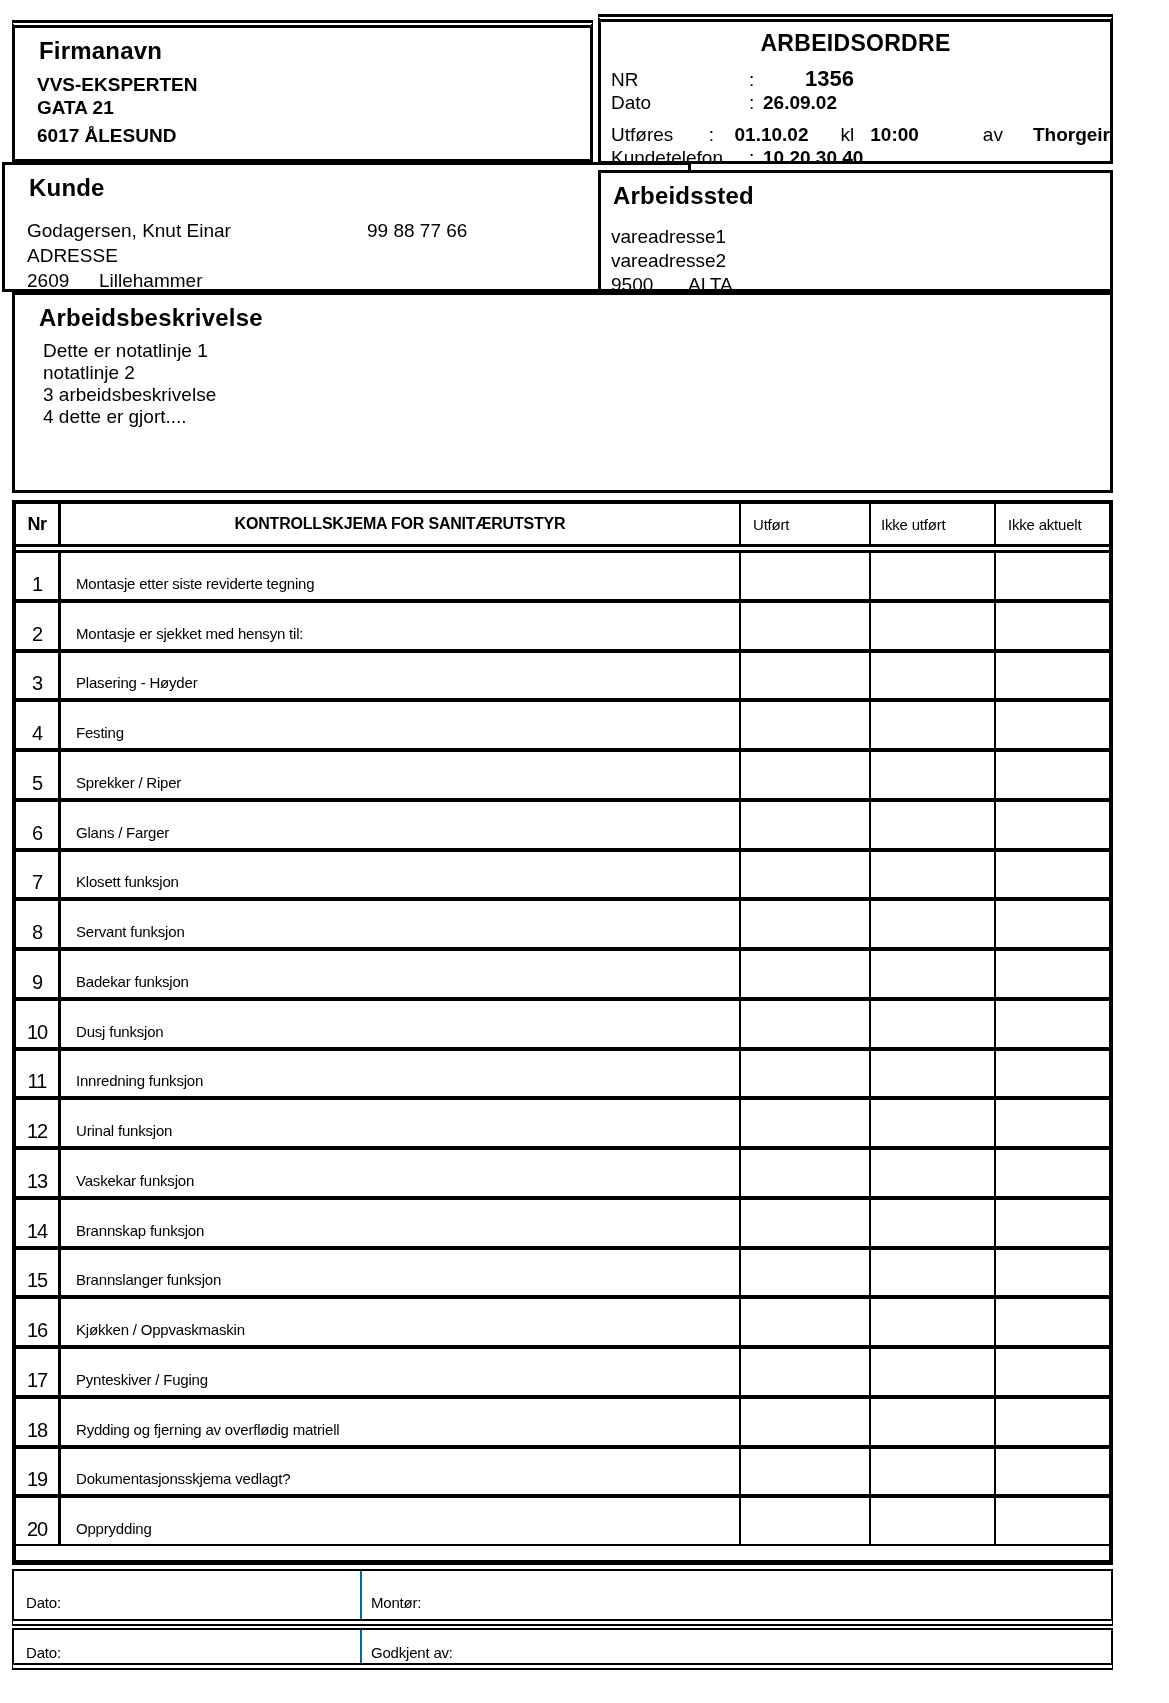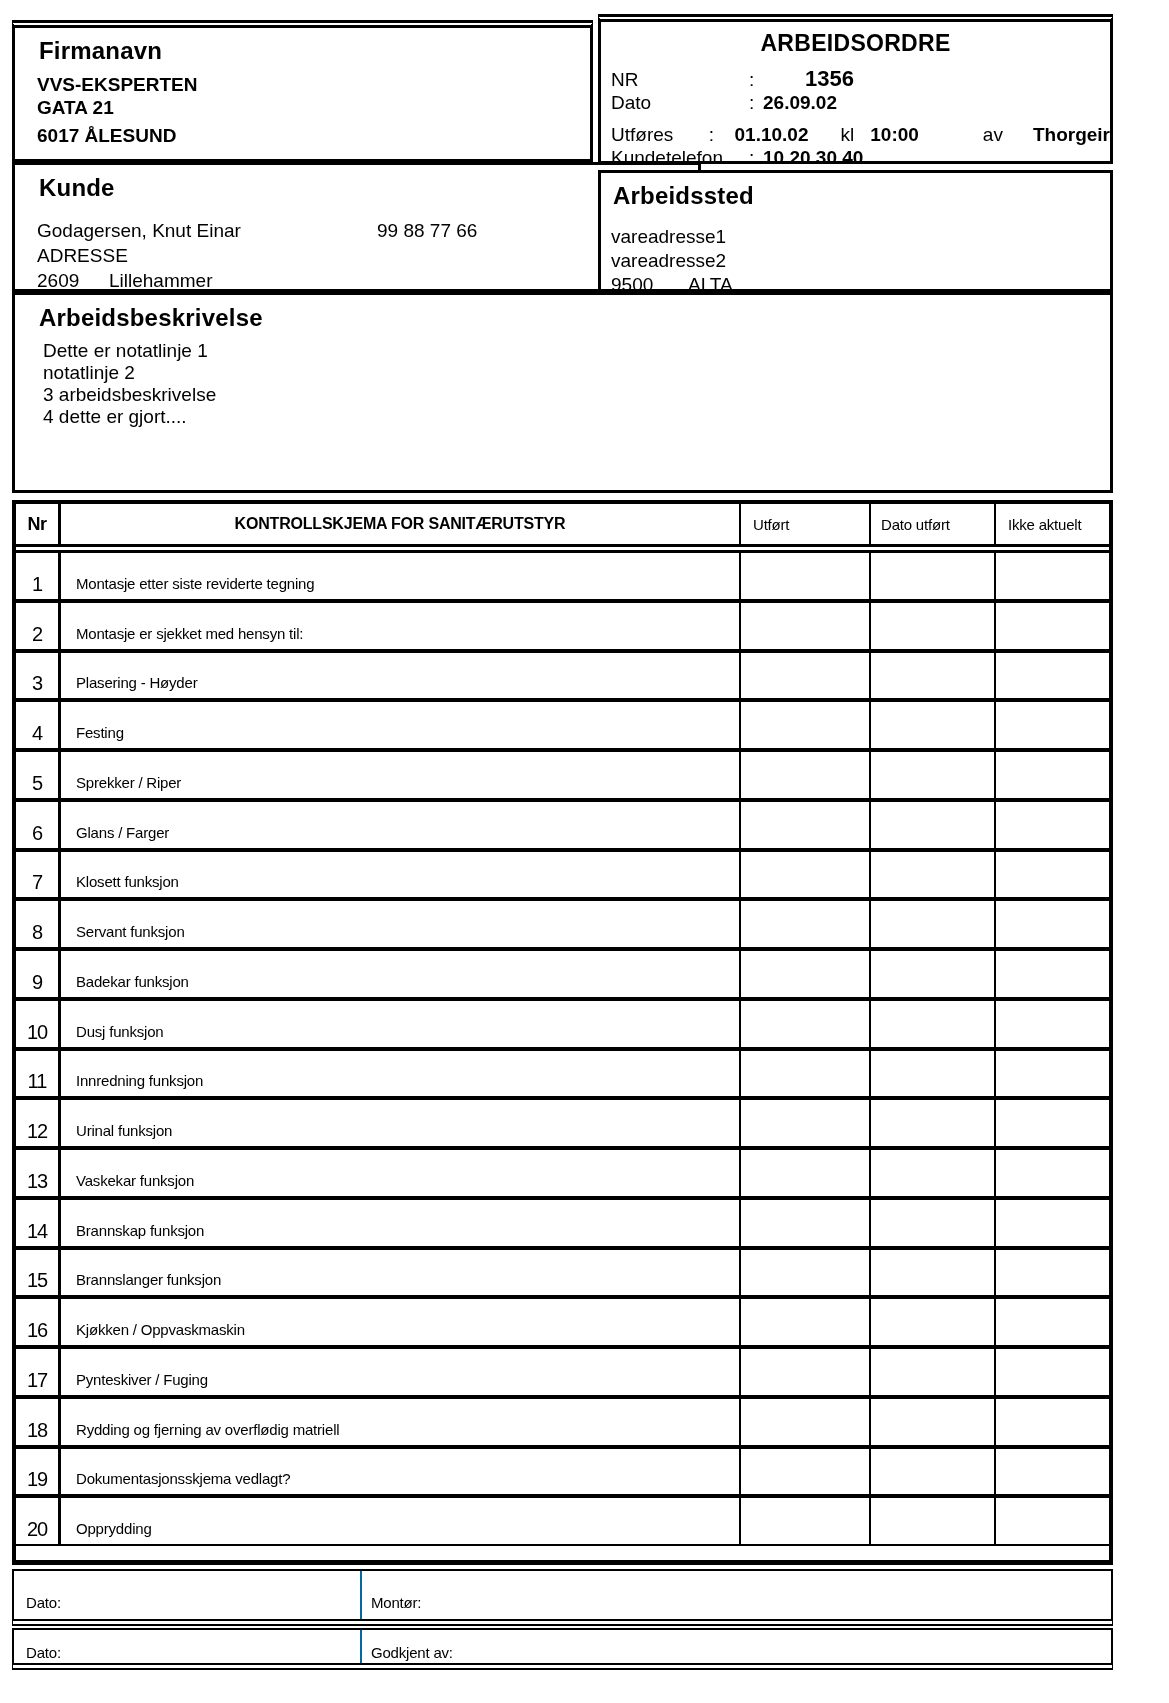--- a/index.html
+++ b/index.html
@@ -10,21 +10,21 @@
     width: 1169px;
     height: 1703px;
     background: #fff;
     overflow: hidden;
   }
   .box { position: absolute; background: #fff; border: 3px solid #000; }
 
   
   .company-box  { left: 12px;  top: 20px;  width: 581px; height: 142px; border-top: 8px double #000; }
   .order-box    { left: 598px; top: 14px;  width: 515px; height: 150px; border-top: 8px double #000; }
-  .customer-box { left: 12px;  top: 162px; width: 689px; height: 130px; }
+  .customer-box { left: 2px;  top: 162px; width: 689px; height: 130px; }
   .worksite-box { left: 598px; top: 170px; width: 515px; height: 122px; }
   .desc-box     { left: 12px;  top: 292px; width: 1101px; height: 201px; }
 
   .sec-title { font-size: 24px; font-weight: bold; padding: 9px 0 0 24px; letter-spacing: 0.2px; }
   .company-lines { padding: 8px 0 0 22px; font-size: 19px; font-weight: bold; line-height: 23px; }
   .company-lines .gap-above { margin-top: 5px; }
 
   .order-title { text-align: center; font-size: 23px; font-weight: bold; padding-top: 8px; letter-spacing: 0.3px; }
   .order-fields { padding: 10px 0 0 10px; font-size: 19px; line-height: 23px; }
   .ofield { display: flex; align-items: baseline; white-space: nowrap; }
@@ -159,21 +159,21 @@
         <div>3 arbeidsbeskrivelse</div>
         <div>4 dette er gjort....</div>
       </div>
   </div>
 
   <div class="checklist">
     <div class="chead">
       <div class="h nr">Nr</div>
       <div class="h ttl">KONTROLLSKJEMA FOR SANITÆRUTSTYR</div>
       <div class="h c1">Utført</div>
-      <div class="h c2">Dato utført</div>
+      <div class="h c2">Ikke utført</div>
       <div class="h c3">Ikke aktuelt</div>
     </div>
     <div class="crows">
         <div class="crow">
           <div class="c nr">1</div>
           <div class="c desc">Montasje etter siste reviderte tegning</div>
           <div class="c chk"></div>
           <div class="c chk2"></div>
           <div class="c chk3"></div>
         </div>

